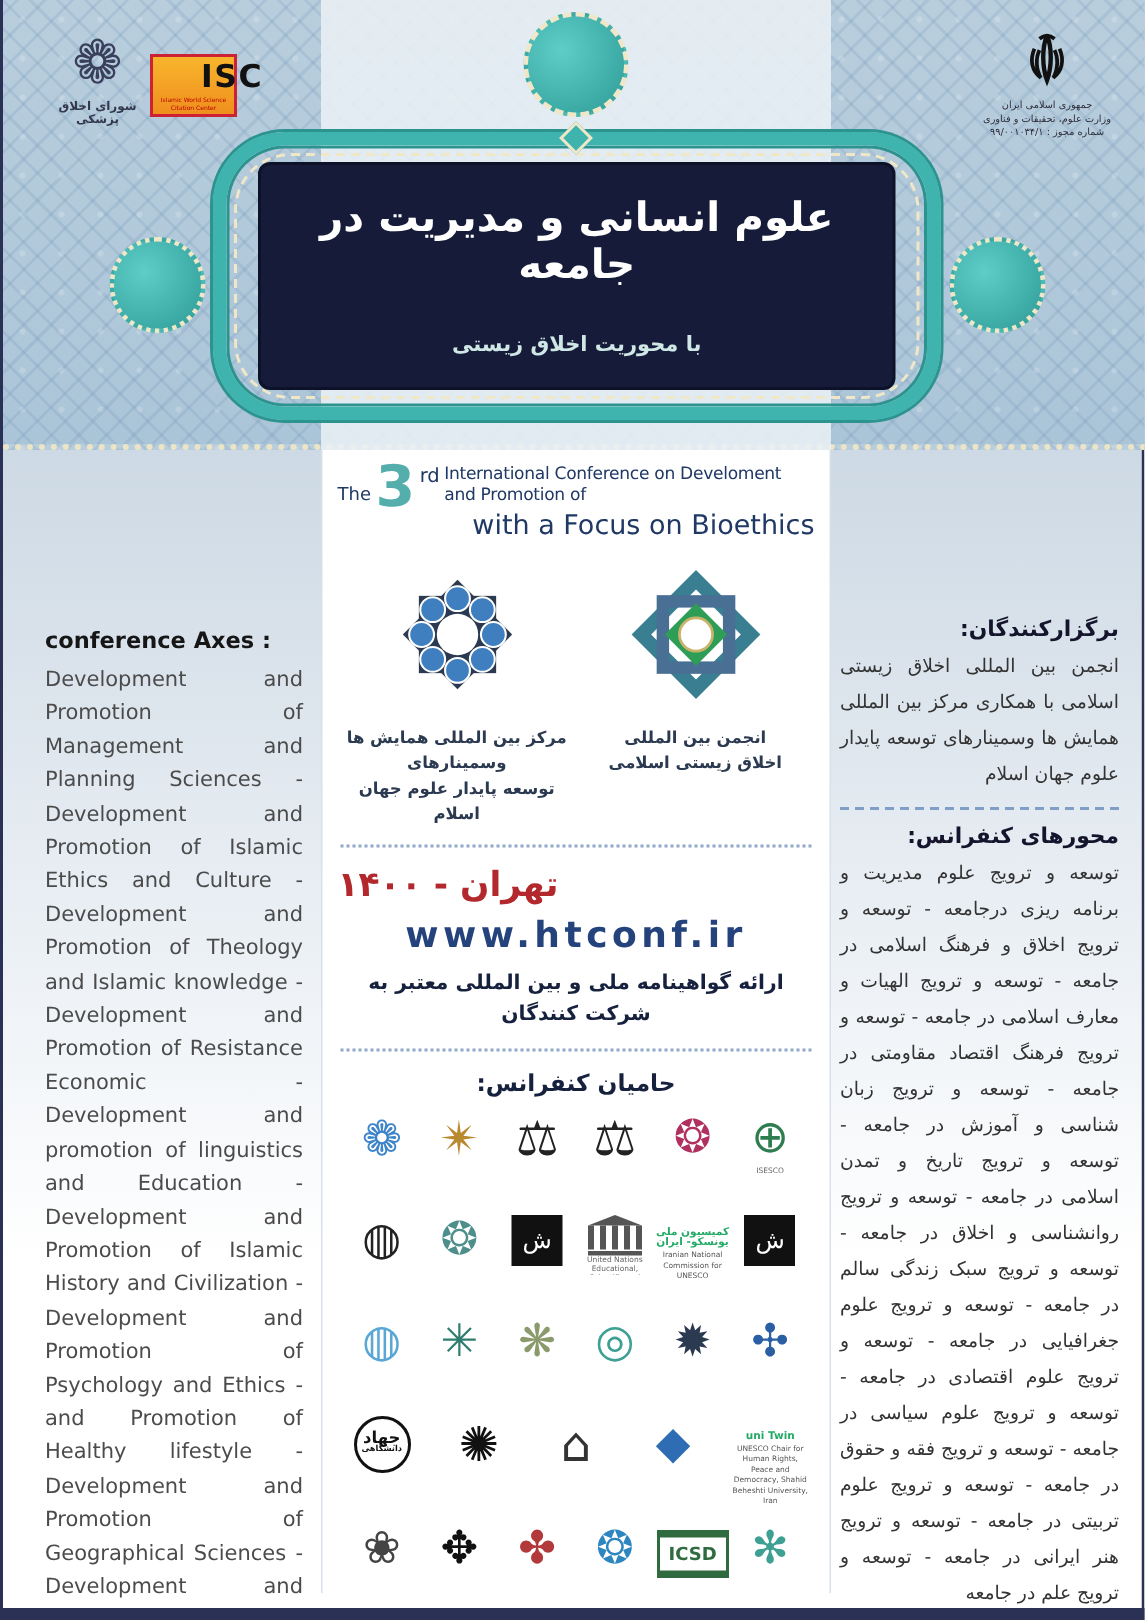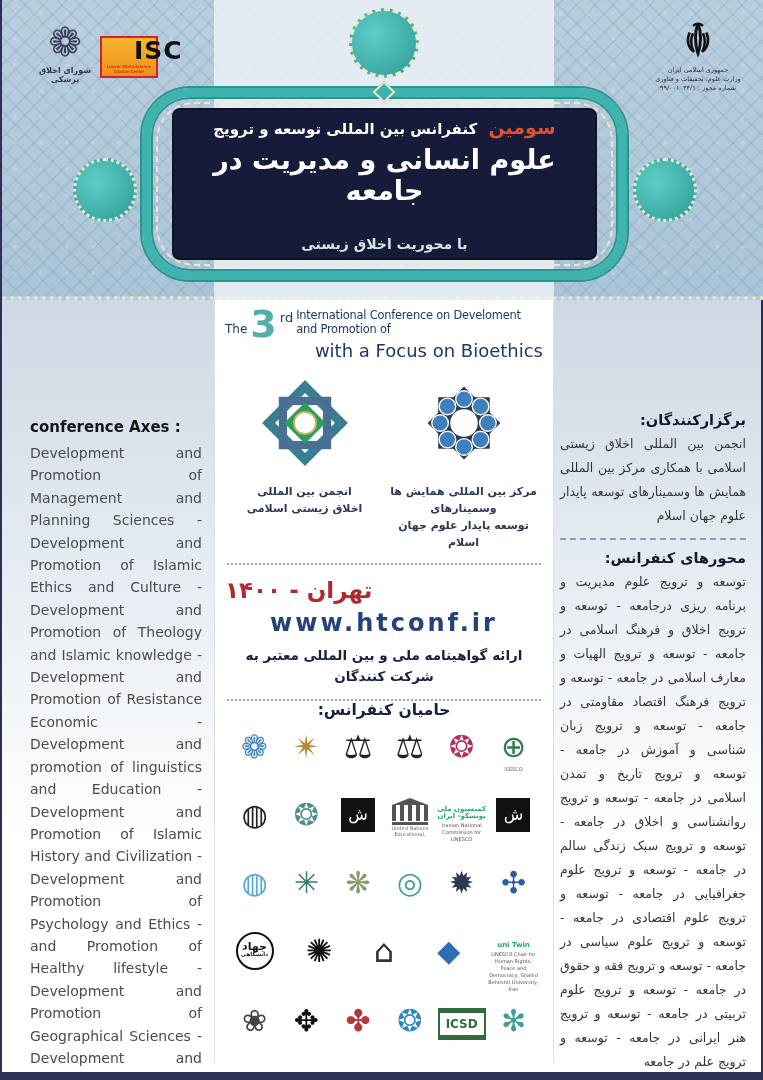--- a/index.html
+++ b/index.html
@@ -37,21 +37,21 @@
   .banner .l1 .hl { color:#e0512e; font-size:19px; margin-left:6px; }
   .banner .l2 { font-size:27px; font-weight:bold; }
   .banner .l3 { font-size:14px; font-weight:bold; color:#cfe8e6;margin-top:24px; }
 
   
   .univ-logo { position:absolute; left:22px; top:18px; width:82px; text-align:center; color:#3a3f5c; }
   .univ-logo .glyph { font-size:40px; line-height:48px; }
   .univ-logo .cap { font-size:8px; font-weight:bold; color:#33384f; direction:rtl; }
   .isc { position:absolute; left:98px; top:36px; width:58px; height:42px; border:2px solid #c23;
     background:linear-gradient(#f8b52c,#ef8f1e); text-align:center; }
-  .isc .t { font-size:25px; font-weight:bold; color:#111; line-height:26px; letter-spacing:1px;margin-left:32px; }
+  .isc .t { font-size:21px; font-weight:bold; color:#111; line-height:26px; letter-spacing:1px;margin-left:32px; }
   .isc .s { font-size:4px; color:#b00; line-height:5px; }
   .gov { position:absolute; left:636px; top:20px; width:120px; text-align:center; }
   .gov svg { display:block; margin:0 auto; }
   .gov .gl { font-size:6.5px; color:#2c2c3a; direction:rtl; line-height:9px; }
 
   
   .side { position:absolute; top:300px; bottom:8px; background:linear-gradient(180deg,#cdd9e4 0%, #e6ecf2 35%, #ffffff 70%); }
   .side.left { left:0; width:212px; }
   .side.right { right:0; width:211px; }
 
@@ -80,21 +80,21 @@
   .org-logos { display:flex; justify-content:space-around; margin-top:16px; }
   .org-logos .col { width:150px; text-align:center; }
   .org-cap { font-size:11px; font-weight:bold; color:#2b3a50; direction:rtl; line-height:17px; margin-top:10px; }
 
   .dot-sep { border-top:2px dotted #8fa8cc; margin:12px 2px 0; }
 
   .city { text-align:left; font-size:23px; font-weight:bold; color:#b3282d; direction:rtl; margin-top:12px; }
   .site { text-align:center; font-size:24px; font-weight:bold; color:#24427c; letter-spacing:3px; margin-top:6px; }
   .cert { text-align:center; font-size:13.5px; font-weight:bold; color:#16213e; direction:rtl; line-height:21px; margin-top:8px; }
 
-  .sponsors-h { text-align:center; font-size:15.5px; font-weight:bold; color:#16213e; direction:rtl; }
+  .sponsors-h { text-align:center; font-size:15.5px; font-weight:bold; color:#16213e; direction:rtl; margin-top:12px; }
   .grid { margin-top:6px; }
   .grow { display:flex; justify-content:space-between; align-items:flex-start; padding:0 4px; margin-top:9px; min-height:59px; }
   .cell { width:51px; text-align:center; }
   .cell .g { display:block; line-height:38px; }
   .cell .cap { display:block; font-size:5px; color:#666; line-height:6px; max-height:13px; overflow:hidden; }
   .sq { width:34px; height:34px; background:#111; color:#fff; font-size:16px; line-height:34px; margin:2px auto 0; }
   .jahad { width:38px; height:38px; border:2.5px solid #111; border-radius:50%; margin:0 auto;
     font-size:11px; font-weight:bold; color:#111; direction:rtl; line-height:1; padding-top:7px; }
   .jahad .sub { font-size:5.5px; display:block; }
   .boxtext { display:inline-block; border:2px solid #2f6b3f; background:#fff; color:#2f6b3f; font-weight:bold;
@@ -116,24 +116,20 @@
 
   <div class="top-band">
     <div class="top-strip"></div>
     <div class="ornate-frame"></div>
     <div class="medallion left"></div>
     <div class="medallion right"></div>
     <div class="top-medallion"></div>
     <div class="top-diamond"></div>
 
     <div class="banner">
-      <div class="l1">
-        <span class="hl">سومین</span>
-        <span>کنفرانس بین المللی توسعه و ترویج</span>
-      </div>
       <div class="l2">علوم انسانی و مدیریت در جامعه</div>
       <div class="l3">با محوریت اخلاق زیستی</div>
     </div>
 
     <div class="univ-logo">
       <div class="glyph">❁</div>
       <div class="cap">شورای اخلاق پزشکی</div>
     </div>
 
     <div class="isc">
@@ -177,36 +173,20 @@
       <div class="title-row1">
         <span class="the">The</span>
         <span class="num">3</span>
         <span class="ord">rd</span>
         <span class="rest">International Conference on Develoment and Promotion of</span>
       </div>
       <div class="title-l3">with a Focus on Bioethics</div>
     </div>
 
     <div class="org-logos">
-      <div class="col">
-        <svg width="92" height="92" viewBox="0 0 100 100">
-          <g transform="rotate(45 50 50)">
-              <rect x="22" y="22" width="56" height="56" fill="none" stroke="#3a7f91" stroke-width="10"></rect>
-            </g>
-          <rect x="26" y="26" width="48" height="48" fill="none" stroke="#4a6f94" stroke-width="9"></rect>
-          <g transform="rotate(45 50 50)">
-              <rect x="34" y="34" width="32" height="32" fill="#2e9e57"></rect>
-            </g>
-          <circle cx="50" cy="50" r="12" fill="#fff" stroke="#c9b36a" stroke-width="2"></circle>
-        </svg>
-        <div class="org-cap">
-          <span>انجمن بین المللی</span><br>
-          <span>اخلاق زیستی اسلامی</span>
-        </div>
-      </div>
       <div class="col">
         <svg width="92" height="92" viewBox="0 0 100 100">
           <rect x="22" y="22" width="56" height="56" fill="#2b3a50"></rect>
           <g transform="rotate(45 50 50)">
               <rect x="22" y="22" width="56" height="56" fill="#2b3a50"></rect>
             </g>
           <g fill="#3f7fbf" stroke="#fff" stroke-width="1.5">
             <circle cx="50" cy="24" r="9"></circle>
               <circle cx="50" cy="76" r="9"></circle>
             <circle cx="24" cy="50" r="9"></circle>
@@ -216,20 +196,36 @@
             <circle cx="32" cy="68" r="9"></circle>
               <circle cx="68" cy="68" r="9"></circle>
           </g>
           <circle cx="50" cy="50" r="15" fill="#fff"></circle>
         </svg>
         <div class="org-cap">
           <span>مرکز بین المللی همایش ها وسمینارهای</span><br>
           <span>توسعه پایدار علوم جهان اسلام</span>
         </div>
       </div>
+      <div class="col">
+        <svg width="92" height="92" viewBox="0 0 100 100">
+          <g transform="rotate(45 50 50)">
+              <rect x="22" y="22" width="56" height="56" fill="none" stroke="#3a7f91" stroke-width="10"></rect>
+            </g>
+          <rect x="26" y="26" width="48" height="48" fill="none" stroke="#4a6f94" stroke-width="9"></rect>
+          <g transform="rotate(45 50 50)">
+              <rect x="34" y="34" width="32" height="32" fill="#2e9e57"></rect>
+            </g>
+          <circle cx="50" cy="50" r="12" fill="#fff" stroke="#c9b36a" stroke-width="2"></circle>
+        </svg>
+        <div class="org-cap">
+          <span>انجمن بین المللی</span><br>
+          <span>اخلاق زیستی اسلامی</span>
+        </div>
+      </div>
     </div>
 
     <div class="dot-sep"></div>
 
     <div class="city">تهران - ۱۴۰۰</div>
     <div class="site">www.htconf.ir</div>
     <div class="cert">
       <span>ارائه گواهینامه ملی و بین المللی معتبر به</span><br>
       <span>شرکت کنندگان</span>
     </div>

